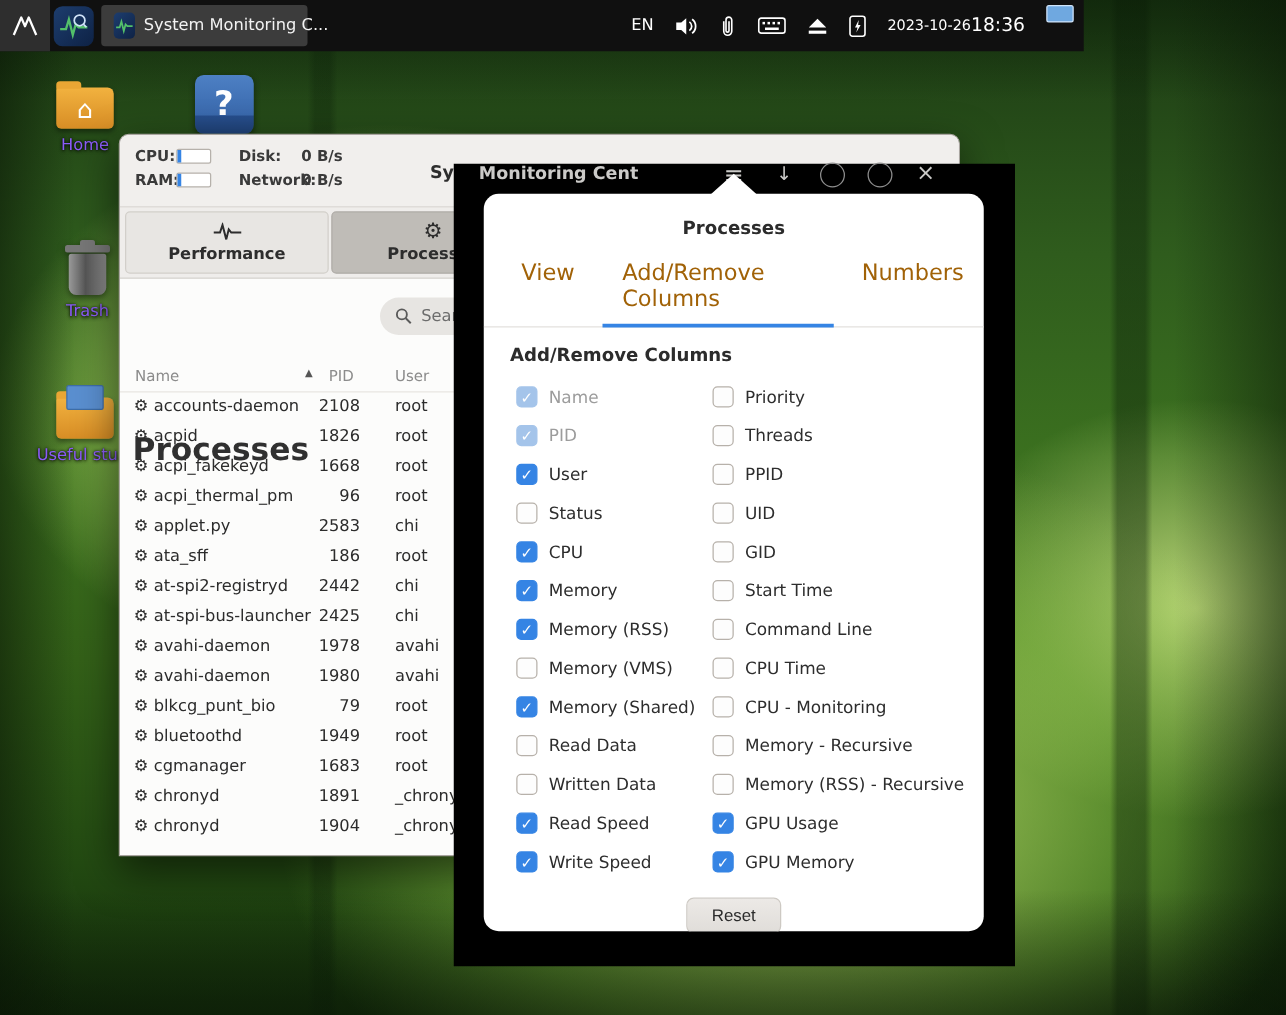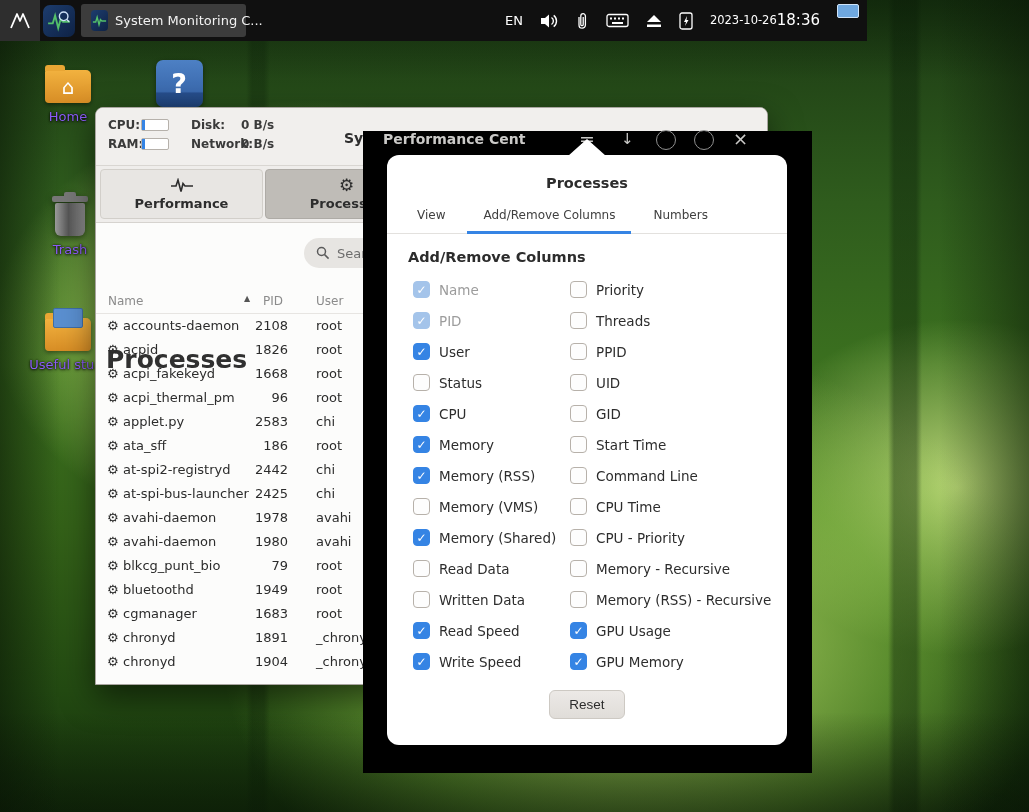--- a/index.html
+++ b/index.html
@@ -101,21 +101,21 @@
   .bd-c1 { left:293px; }
   .bd-c2 { left:331px; }
   .bd-close { left:370px; top:-3px; font-size:18px; }
 
   
   .pop-arrow { position:absolute; left:568px; top:139px; z-index:4; width:0; height:0;
     border-left:19px solid transparent; border-right:19px solid transparent; border-bottom:17px solid #fff; }
   .popover { position:absolute; left:387px; top:155px; width:400px; height:590px; background:#fff; border-radius:12px; z-index:4; overflow:hidden; }
   .pop-title { text-align:center; padding-top:20px; font-size:14.5px; font-weight:bold; color:#2c2c2c; }
   .ptabs { display:flex; gap:6px; margin-top:10px; padding-left:14px; border-bottom:1px solid #e3e1de; }
-  .ptab { padding:7px 16px 9px; font-size:12px; color:#404040; margin-bottom:-1px; border-bottom:3px solid transparent;text-align:center; }
+  .ptab { padding:7px 16px 9px; font-size:18px; color:#a16207; margin-bottom:-1px; border-bottom:3px solid transparent; }
   .ptab.active { border-bottom-color:#3584e4; }
   .sec-heading { margin:15px 0 0 21px; font-size:14.5px; font-weight:bold; color:#2c2c2c; }
   .cb-grid { display:grid; grid-auto-flow:column; grid-template-rows:repeat(13,31px); grid-template-columns:157px auto;
     margin:9px 14px 0 26px; }
   .cbrow { display:flex; align-items:center; gap:9px; }
   .cbx { width:17px; height:17px; border-radius:4px; border:1px solid #b7b1aa; background:#fdfdfd; flex:none;
     display:flex; align-items:center; justify-content:center; font-size:12px; line-height:1; color:#fff; font-weight:bold; }
   .cbx.checked { background:#3584e4; border-color:#3584e4; }
   .cbrow.disabled .cbx.checked { background:#a4c4ea; border-color:#a4c4ea; }
   .cbl { font-size:13.5px; color:#2d2d2d; white-space:nowrap; }
@@ -295,21 +295,21 @@
         <div class="prow">
           <span class="p-gear">⚙</span>
           <span class="p-name">chronyd</span>
           <span class="p-pid">1904</span>
           <span class="p-user">_chrony</span>
         </div>
       </div>
   </div>
 
   <div class="backdrop">
-    <span class="bd-item bd-title">Performance Cent</span>
+    <span class="bd-item bd-title">Monitoring Cent</span>
     <span class="bd-item bd-ham">≡</span>
     <span class="bd-item bd-down">↓</span>
     <span class="bd-item bd-circle bd-c1"></span>
     <span class="bd-item bd-circle bd-c2"></span>
     <span class="bd-item bd-close">×</span>
   </div>
 
   <div class="pop-arrow"></div>
   <div class="popover">
     <div class="pop-title">Processes</div>
@@ -399,21 +399,21 @@
         <div class="cbrow">
           <span class="cbx"></span>
           <span class="cbl">Command Line</span>
         </div>
         <div class="cbrow">
           <span class="cbx"></span>
           <span class="cbl">CPU Time</span>
         </div>
         <div class="cbrow">
           <span class="cbx"></span>
-          <span class="cbl">CPU - Priority</span>
+          <span class="cbl">CPU - Monitoring</span>
         </div>
         <div class="cbrow">
           <span class="cbx"></span>
           <span class="cbl">Memory - Recursive</span>
         </div>
         <div class="cbrow">
           <span class="cbx"></span>
           <span class="cbl">Memory (RSS) - Recursive</span>
         </div>
         <div class="cbrow">

